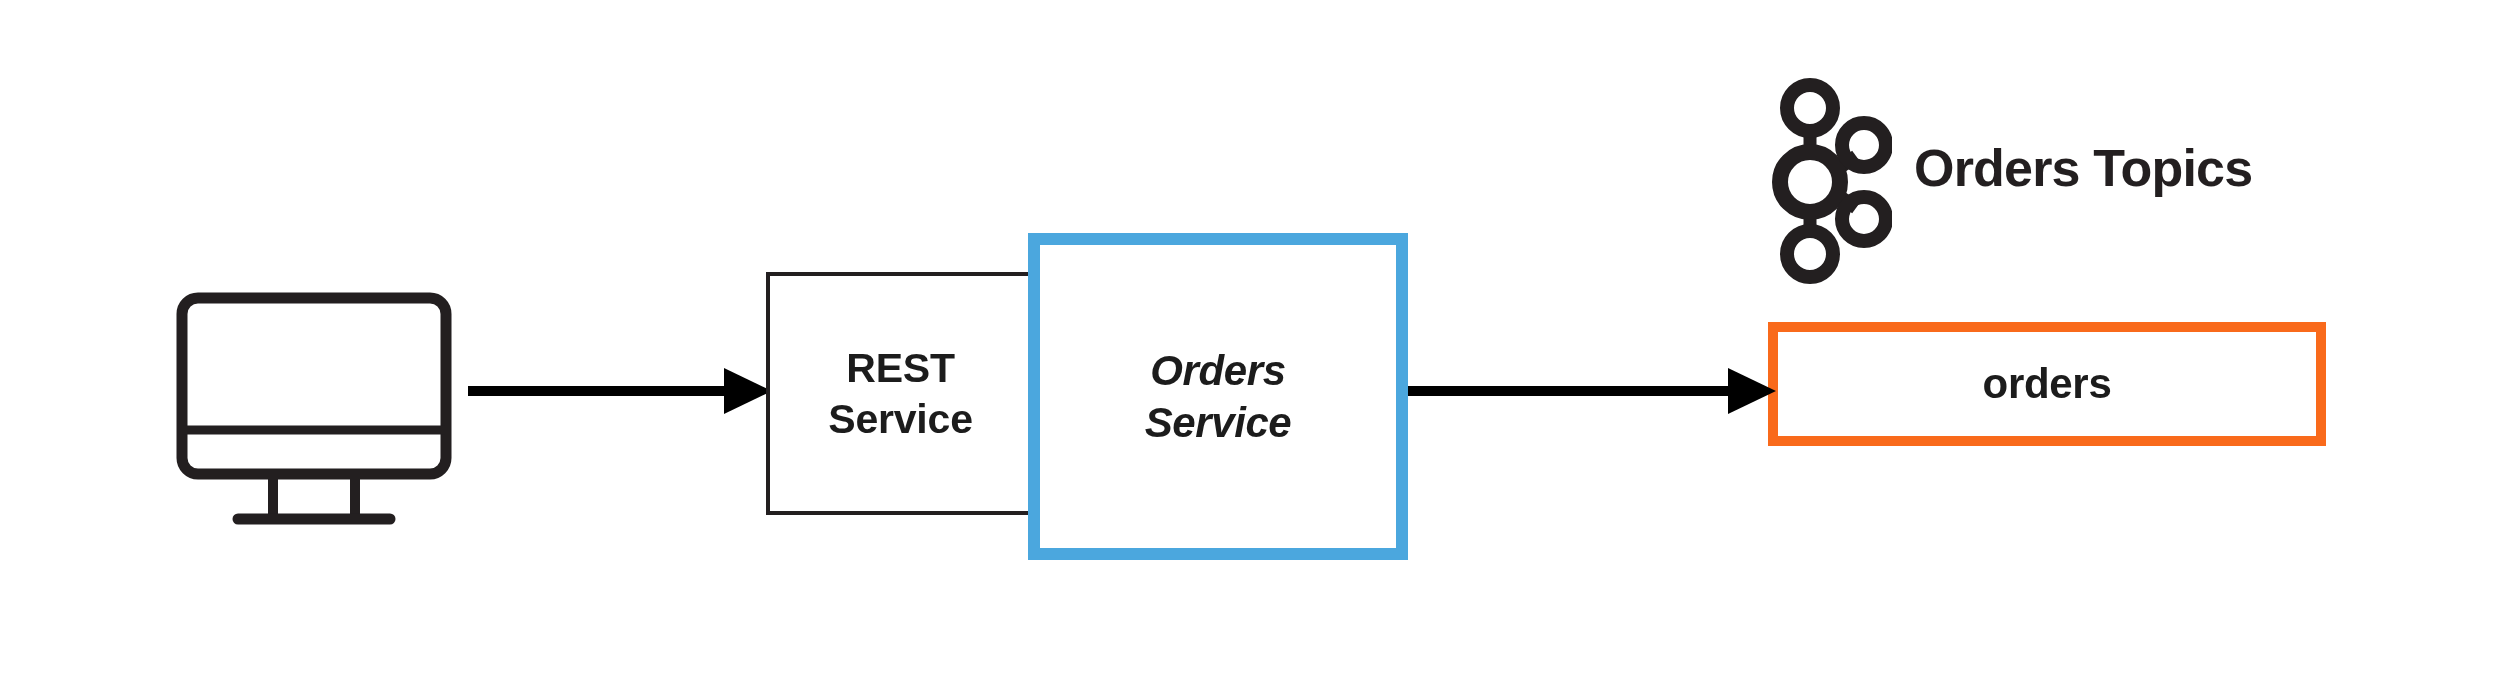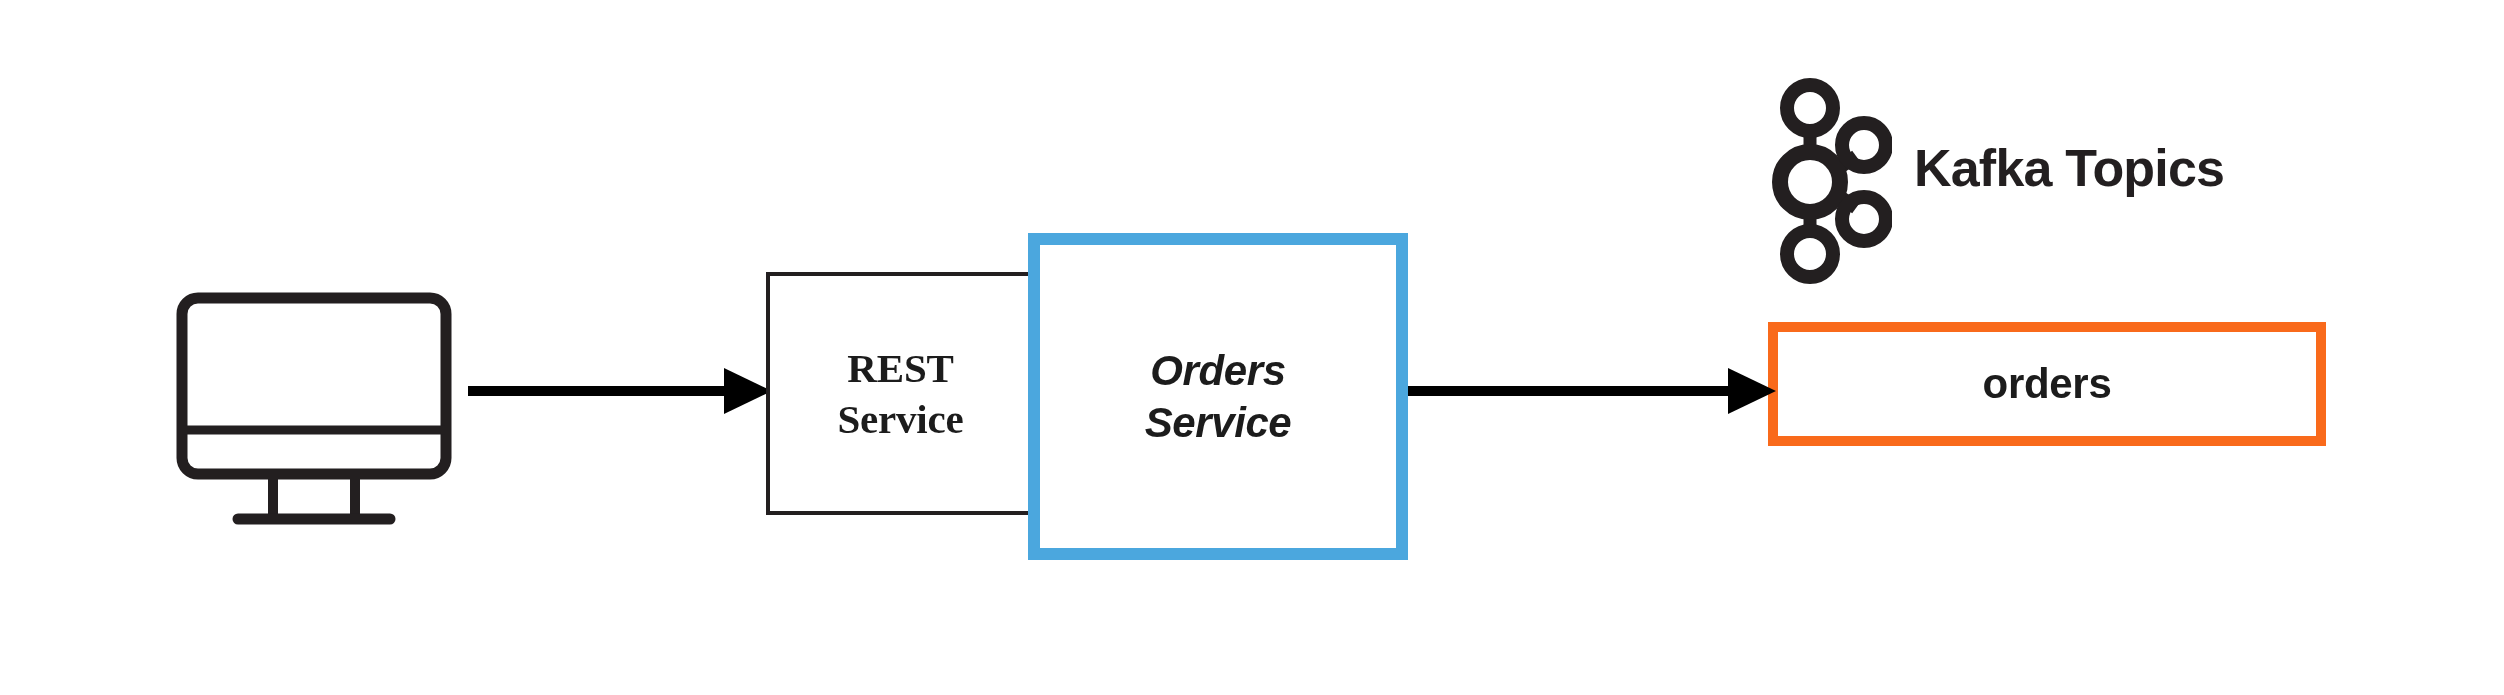--- a/index.html
+++ b/index.html
@@ -36,21 +36,20 @@
     top: 272px;
     width: 269px;
     height: 243px;
     box-sizing: border-box;
     border: 4px solid #231f20;
     background: #ffffff;
     display: flex;
     align-items: center;
     justify-content: center;
     z-index: 2;
-    font-family: Liberation Serif, serif;
   }
   #rest-service-box .boxlabel {
     font-size: 41px;
     font-weight: bold;
     color: #1c1c1c;
     line-height: 1.22;
     text-align: center;
     letter-spacing: -0.2px;
   }
 
@@ -200,20 +199,20 @@
 
         <circle cx="38" cy="110" r="30" fill="none" stroke="#231f20" stroke-width="16"></circle>
 
         <circle cx="38" cy="182" r="23" fill="none" stroke="#231f20" stroke-width="14"></circle>
 
         <circle cx="92" cy="73" r="22" fill="none" stroke="#231f20" stroke-width="14"></circle>
 
         <circle cx="92" cy="147" r="22" fill="none" stroke="#231f20" stroke-width="14"></circle>
       </svg>
     </div>
-    <div id="kafka-topics-label">Kafka Topics</div>
+    <div id="kafka-topics-label">Orders Topics</div>
   </div>
 
   <div class="abs" id="orders-topic-box">
     <div class="boxlabel">orders</div>
   </div>
 
 </div>
 
 </body></html>

